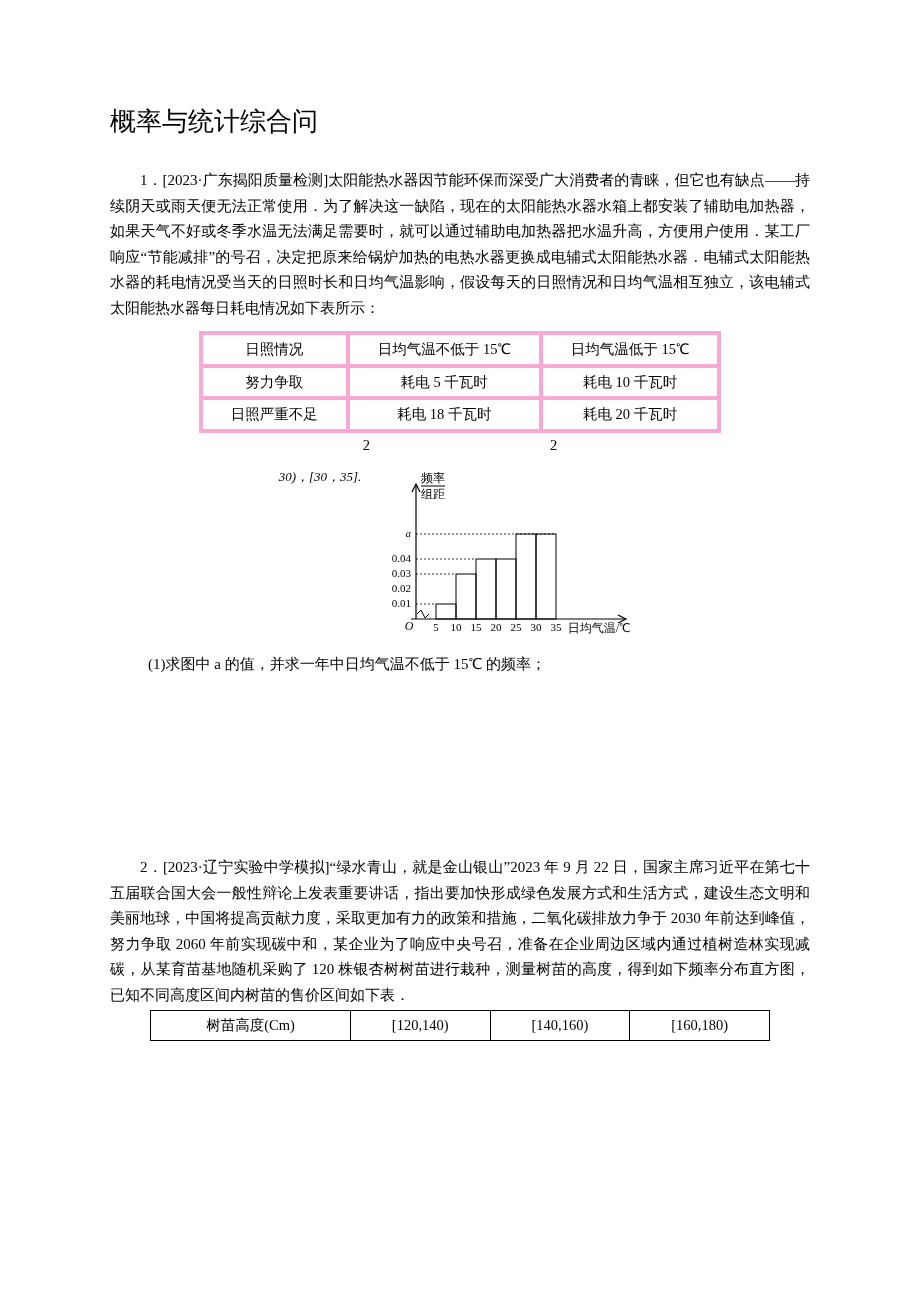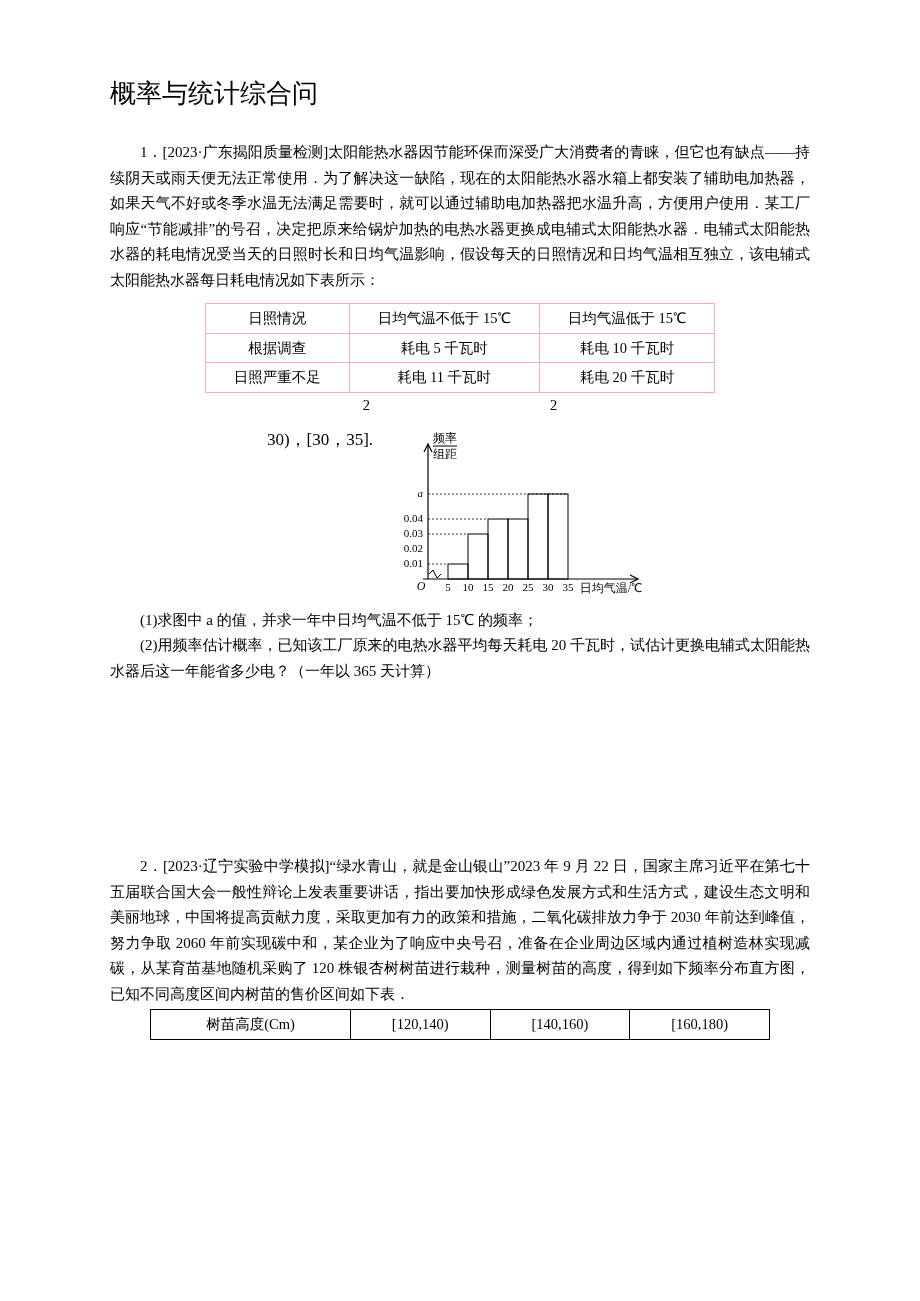--- a/index.html
+++ b/index.html
@@ -8,42 +8,42 @@
     background: #fff;
     font-family: "SimSun", "Songti SC", serif;
     font-size: 15px;
     color: #000;
     line-height: 1.7;
   }
   .page {
     width: 920px;
     min-height: 1301px;
     box-sizing: border-box;
-    padding: 72px 110px 60px 110px;
+    padding: 100px 110px 60px 110px;
   }
   h1.title {
     font-size: 26px;
     font-weight: 400;
     margin: 0 0 24px 0;
     text-align: left;
   }
   p.para {
     margin: 0;
     text-indent: 2em;
     text-align: justify;
   }
   p.para.after-title {
     margin-top: 0;
   }
   table.data {
     border-collapse: collapse;
     margin: 10px auto 2px auto;
   }
   table.data td, table.data th {
-    border: 1px solid #f9a8d4;
+    border: 4px solid #f9a8d4;
     padding: 2px 28px;
     text-align: center;
     font-weight: 400;
     font-size: 14.5px;
   }
   .two-row {
     display: flex;
     justify-content: center;
     gap: 180px;
     font-size: 14.5px;
@@ -51,28 +51,29 @@
     margin-bottom: 4px;
   }
   .chart-wrap {
     display: flex;
     align-items: flex-start;
     justify-content: center;
     margin: 6px auto 4px auto;
   }
   .chart-caption-left {
     padding-top: 2px;
-    font-size: 17px;
+    font-size: 13px;
+    font-style: italic;
   }
   svg.chart {
     display: block;
   }
   .sub {
     text-indent: 2em;
-    margin: 0;
+    margin: 8px;
     text-align: justify;
   }
   .gap {
     height: 170px;
   }
   table.data2 {
     border-collapse: collapse;
     margin: 2px auto 0 auto;
     width: 620px;
   }
@@ -93,27 +94,27 @@
   <p class="para after-title">1．[2023·广东揭阳质量检测]太阳能热水器因节能环保而深受广大消费者的青睐，但它也有缺点——持续阴天或雨天便无法正常使用．为了解决这一缺陷，现在的太阳能热水器水箱上都安装了辅助电加热器，如果天气不好或冬季水温无法满足需要时，就可以通过辅助电加热器把水温升高，方便用户使用．某工厂响应“节能减排”的号召，决定把原来给锅炉加热的电热水器更换成电辅式太阳能热水器．电辅式太阳能热水器的耗电情况受当天的日照时长和日均气温影响，假设每天的日照情况和日均气温相互独立，该电辅式太阳能热水器每日耗电情况如下表所示：</p>
 
   <table class="data">
     <tbody>
         <tr>
       <td>日照情况</td>
       <td>日均气温不低于 15℃</td>
       <td>日均气温低于 15℃</td>
     </tr>
     <tr>
-      <td>根据调查</td>
+      <td>努力争取</td>
       <td>耗电 5 千瓦时</td>
       <td>耗电 10 千瓦时</td>
     </tr>
     <tr>
       <td>日照严重不足</td>
-      <td>耗电 11 千瓦时</td>
+      <td>耗电 18 千瓦时</td>
       <td>耗电 20 千瓦时</td>
     </tr>
   </tbody>
     </table>
   <div class="two-row">
     <span>2</span>
     <span>2</span>
   </div>
 
 
@@ -172,21 +173,20 @@
         <text x="135" y="167">20</text>
         <text x="155" y="167">25</text>
         <text x="175" y="167">30</text>
         <text x="195" y="167">35</text>
       </g>
       <text x="238" y="168" font-size="12" font-family="SimSun, serif" text-anchor="middle">日均气温/℃</text>
     </svg>
   </div>
 
   <p class="sub">(1)求图中 a 的值，并求一年中日均气温不低于 15℃ 的频率；</p>
-  <p class="sub">(2)用频率估计概率，已知该工厂原来的电热水器平均每天耗电 20 千瓦时，试估计更换电辅式太阳能热水器后这一年能省多少电？（一年以 365 天计算）</p>
 
   <div class="gap"></div>
 
   <p class="para">2．[2023·辽宁实验中学模拟]“绿水青山，就是金山银山”2023 年 9 月 22 日，国家主席习近平在第七十五届联合国大会一般性辩论上发表重要讲话，指出要加快形成绿色发展方式和生活方式，建设生态文明和美丽地球，中国将提高贡献力度，采取更加有力的政策和措施，二氧化碳排放力争于 2030 年前达到峰值，努力争取 2060 年前实现碳中和，某企业为了响应中央号召，准备在企业周边区域内通过植树造林实现减碳，从某育苗基地随机采购了 120 株银杏树树苗进行栽种，测量树苗的高度，得到如下频率分布直方图，已知不同高度区间内树苗的售价区间如下表．</p>
 
   <table class="data2">
     <tbody>
         <tr>
       <td>树苗高度(Cm)</td>
       <td>[120,140)</td>

